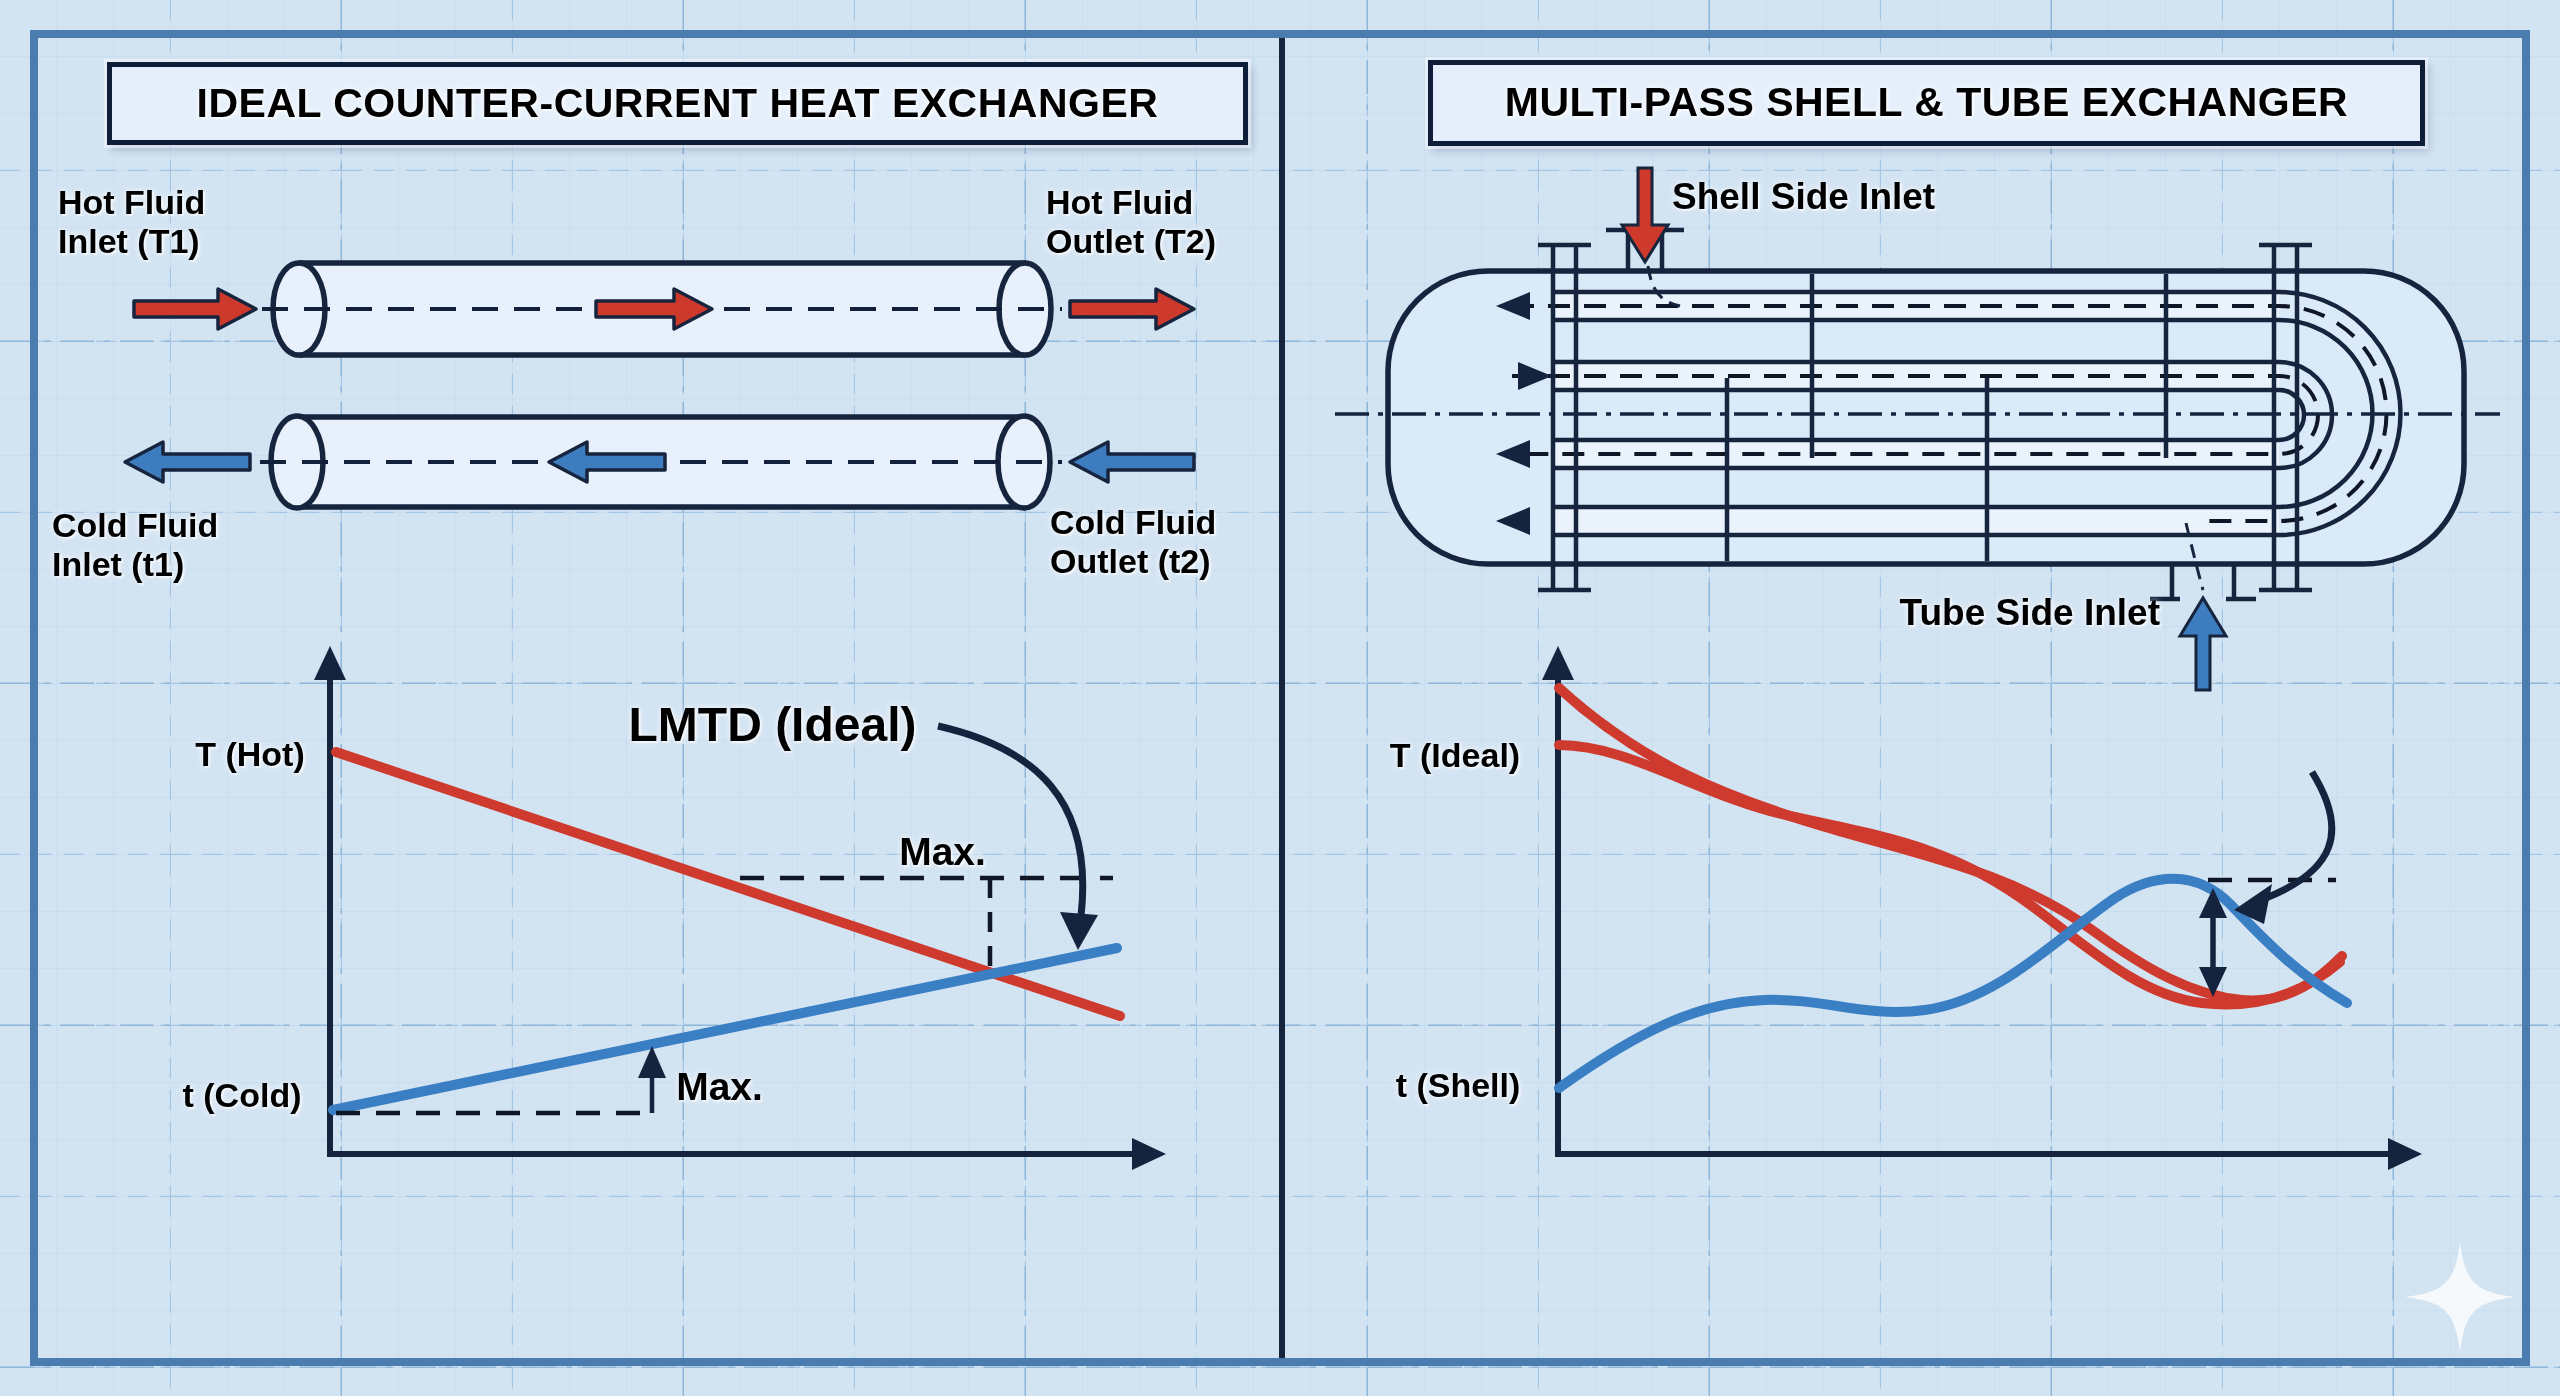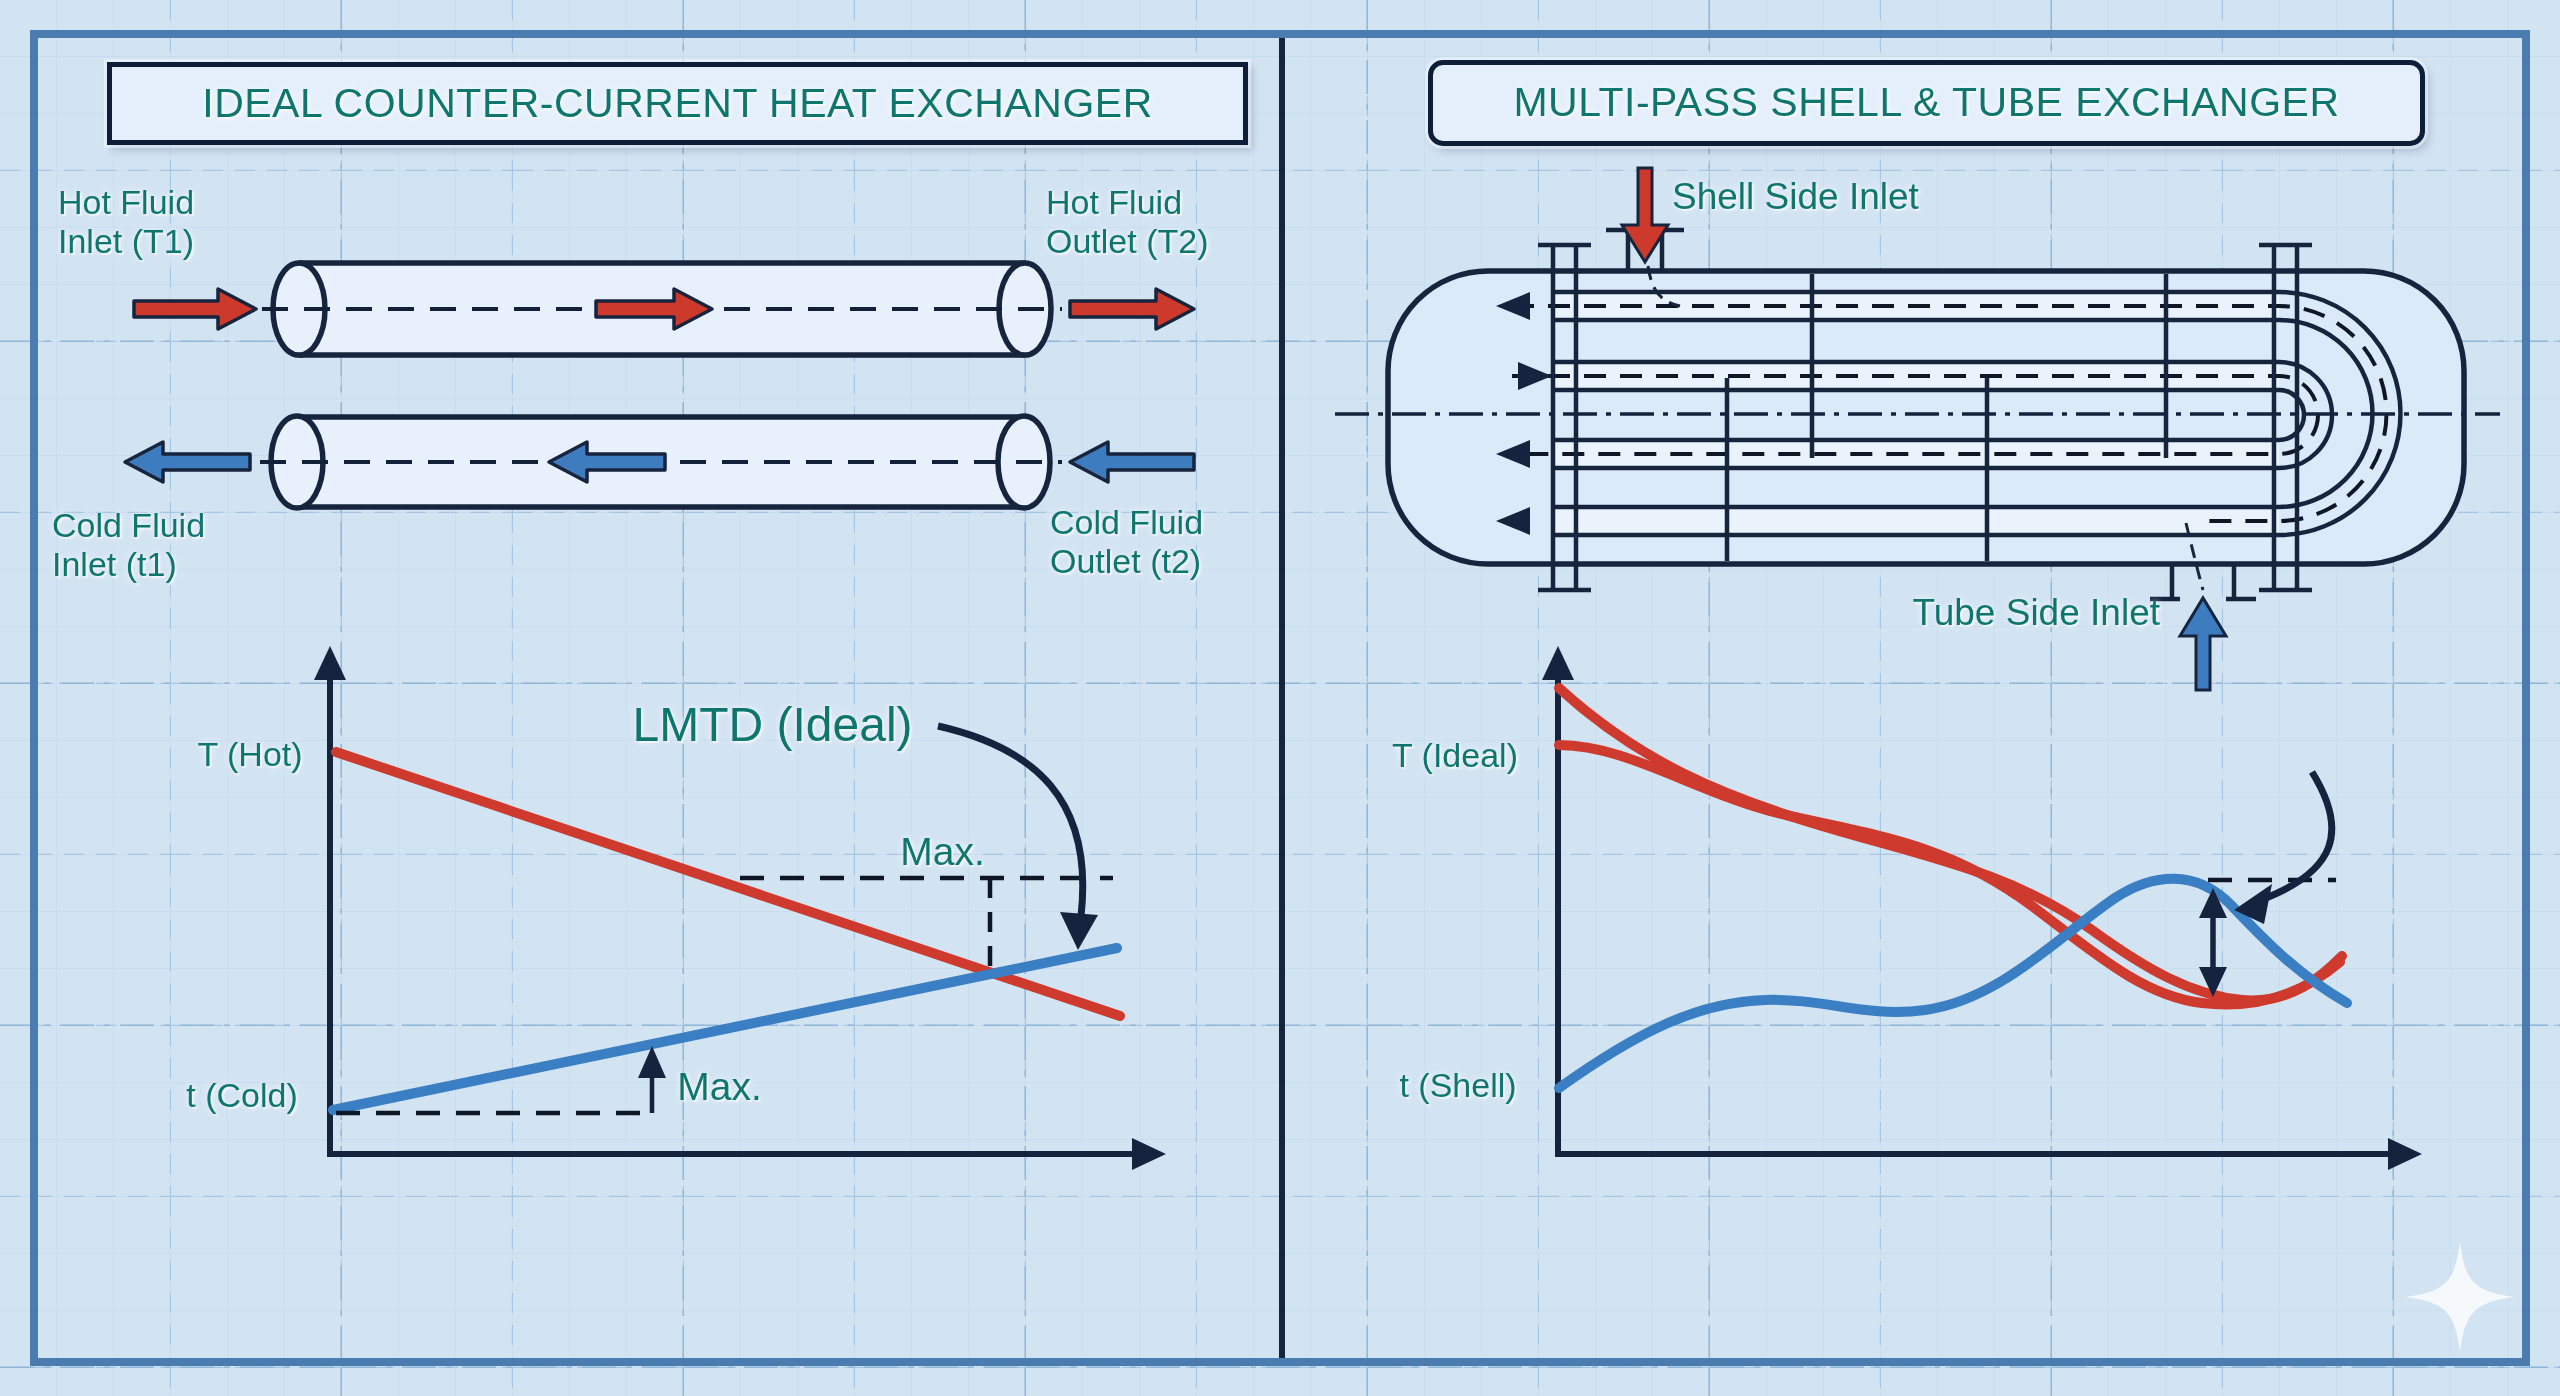--- a/index.html
+++ b/index.html
@@ -12,21 +12,21 @@
   .layer{position:absolute;left:0;top:0;width:2560px;height:1396px;}
   .frame{
     position:absolute;left:30px;top:30px;right:30px;bottom:30px;
     border:8px solid #4a7cb0;pointer-events:none;
   }
   .divider{
     position:absolute;left:1279px;top:38px;width:6px;height:1320px;
     background:#16243e;
   }
   .lbl{
-    position:absolute;font-weight:normal;color:#0f766e;
+    position:absolute;font-weight:bold;color:#000000;
     white-space:pre-line;line-height:1.16;
     text-shadow:0 0 7px rgba(255,255,255,.95), 2px 2px 1px rgba(255,255,255,.55);
   }
   .box{
     position:absolute;display:flex;align-items:center;justify-content:center;
     background:#e4effb;border:5px solid #0e1d38;
     box-shadow:0 0 0 3px rgba(245,250,255,.55), 4px 5px 8px rgba(25,45,85,.22);
   }
   .box .lbl{position:static;text-align:center;}
   .t-title{font-size:41px;letter-spacing:.5px;}
@@ -188,21 +188,21 @@
       <path d="M0,-55 C5,-15 15,-5 55,0 C15,5 5,15 0,55 C-5,15 -15,5 -55,0 C-15,-5 -5,-15 0,-55 Z" fill="rgba(255,255,255,0.78)"></path>
     </g>
   </svg>
 
   <div class="frame"></div>
   <div class="divider"></div>
 
   <div class="box" style="left:107px;top:62px;width:1131px;height:73px;">
     <div class="lbl t-title">IDEAL COUNTER-CURRENT HEAT EXCHANGER</div>
   </div>
-  <div class="box" style="left:1428px;top:60px;width:987px;height:76px;border-radius:15px;">
+  <div class="box" style="left:1428px;top:60px;width:987px;height:76px;">
     <div class="lbl t-title">MULTI-PASS SHELL &amp; TUBE EXCHANGER</div>
   </div>
 
   <div class="lbl t-fluid" style="left:58px;top:183px;width:244px;">Hot Fluid
 Inlet (T1)</div>
   <div class="lbl t-fluid" style="left:1046px;top:183px;width:244px;">Hot Fluid
 Outlet (T2)</div>
   <div class="lbl t-fluid" style="left:52px;top:506px;width:244px;">Cold Fluid
 Inlet (t1)</div>
   <div class="lbl t-fluid" style="left:1050px;top:503px;width:244px;">Cold Fluid

